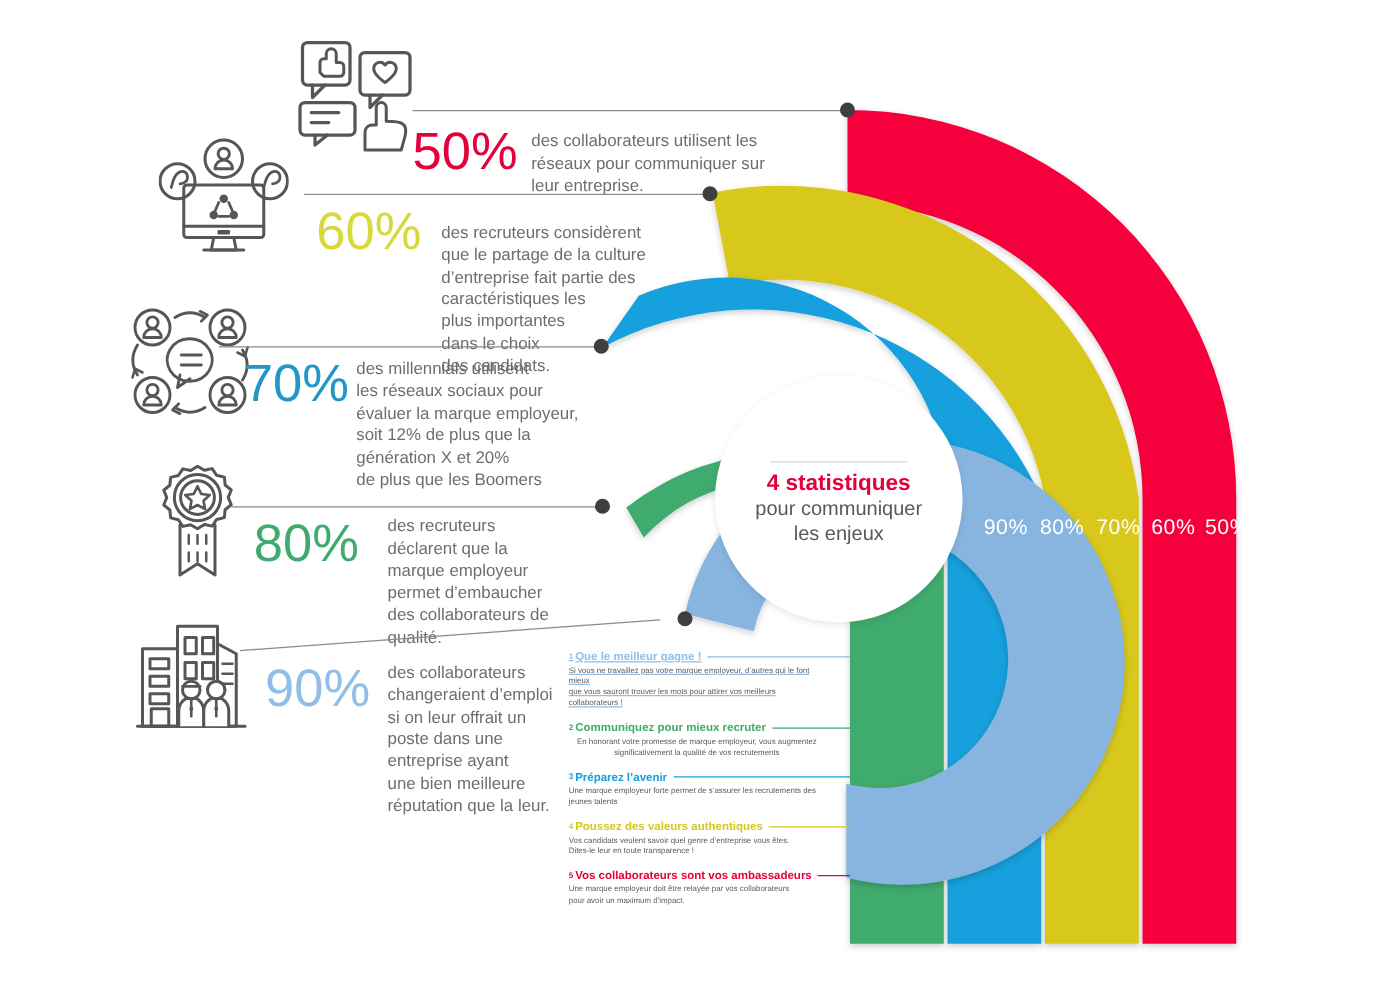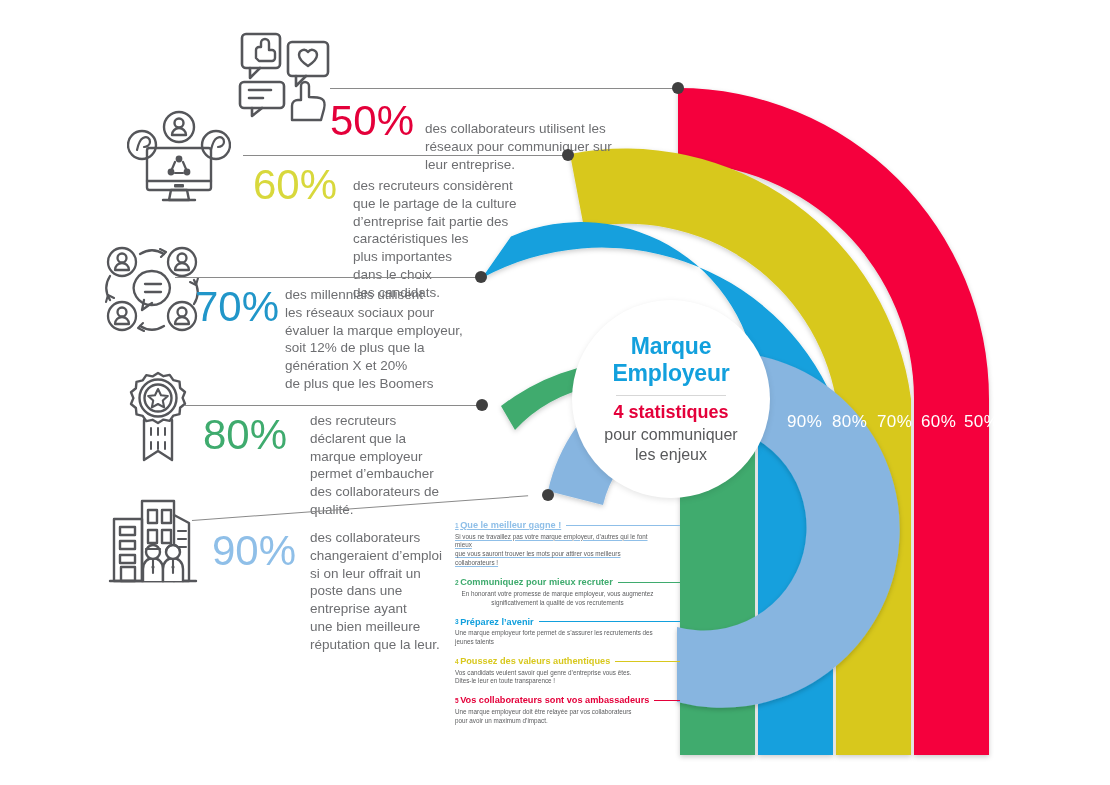--- a/index.html
+++ b/index.html
@@ -101,24 +101,20 @@
     <path filter="url(#sh)" fill="#87b5e0" d="M 548 491 A 178 178 0 1 1 677 702 L 677 627 A 103 103 0 1 0 603 505 Z"></path>
   </svg>
 
   <div class="ring-pct" style="left:787px;top:412px;">90%</div>
   <div class="ring-pct" style="left:832px;top:412px;">80%</div>
   <div class="ring-pct" style="left:877px;top:412px;">70%</div>
   <div class="ring-pct" style="left:921px;top:412px;">60%</div>
   <div class="ring-pct" style="left:964px;top:412px;">50%</div>
 
   <div id="center-disc">
-    <div id="center-title">
-      <span>Marque</span><br>
-      <span>Employeur</span>
-    </div>
     <div id="center-rule"></div>
     <div id="center-stat">4 statistiques</div>
     <div id="center-sub">
       <span>pour communiquer</span><br>
       <span>les enjeux</span>
     </div>
   </div>
 
   <div class="ico" style="left:236px;top:28px;">
     <svg width="100" height="96" viewBox="0 0 100 96" fill="none" stroke="#55565a" stroke-width="2.6" stroke-linecap="round" stroke-linejoin="round">
@@ -220,21 +216,21 @@
       <path d="M61 55 a7 7 0 0 1 14 0" stroke-width="2.2"></path>
       <path d="M68 62 v14" stroke-width="2.1"></path>
       <circle cx="68" cy="70" r="1.6" fill="#55565a" stroke="none"></circle>
     </svg>
   </div>
 
   <div class="stat" style="left:330px;top:88px;width:350px;">
     <div class="rule" style="width:348px;"></div>
     <div class="dot" style="left:342px;"></div>
     <div class="pct c50" style="left:0px;top:12px;">50%</div>
-    <div class="body" style="left:95px;top:16px;width:200px;white-space:pre-line;margin-top:16px;">des collaborateurs utilisent les
+    <div class="body" style="left:95px;top:16px;width:200px;white-space:pre-line;">des collaborateurs utilisent les
 réseaux pour communiquer sur
 leur entreprise.</div>
   </div>
 
   <div class="stat" style="left:243px;top:155px;width:330px;">
     <div class="rule" style="width:325px;"></div>
     <div class="dot" style="left:319px;"></div>
     <div class="pct c60" style="left:10px;top:9px;">60%</div>
     <div class="body" style="left:110px;top:7px;width:175px;white-space:pre-line;margin-top:15px;">des recruteurs considèrent
 que le partage de la culture

